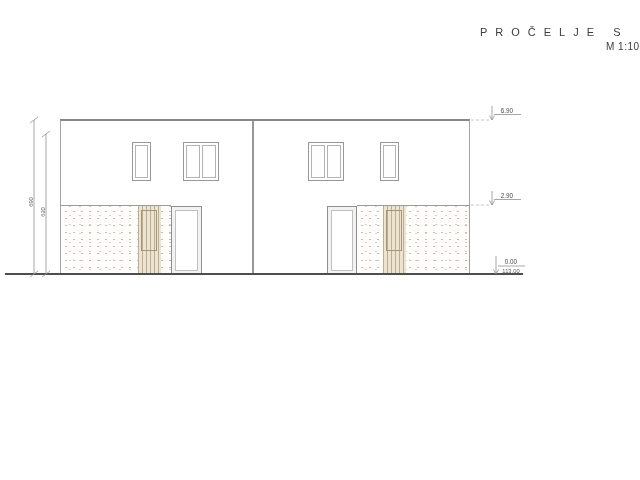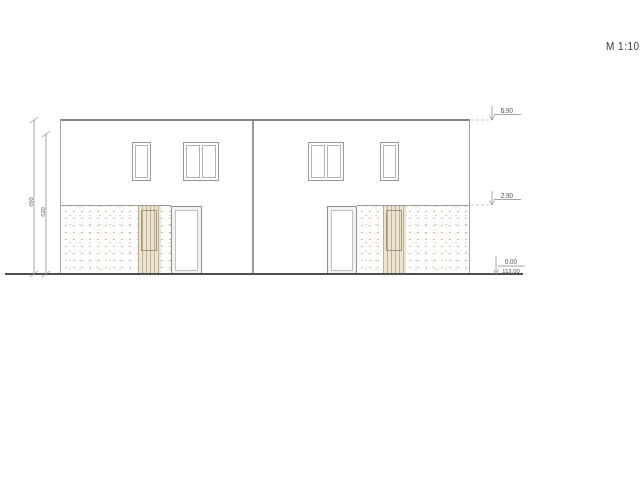--- a/index.html
+++ b/index.html
@@ -73,20 +73,21 @@
   .overlay .leader { stroke: #b8b8b8; stroke-dasharray: 3 2; }
   .overlay text { font-family: "Liberation Sans", sans-serif; fill: #4a4a4a;
     font-size: 6.3px; }
   .overlay text.dim { font-size: 5.8px; fill: #5a5a5a; }
 </style>
 </head>
 <body>
 
 <div class="canvas">
 
+  <div class="title">PROČELJE S</div>
   <div class="scale">M 1:100</div>
 
   <div class="building"></div>
   <div class="party-wall"></div>
 
   <div class="stipple left"></div>
   <div class="stipple right"></div>
 
   <div class="strip left">
     <div class="strip-frame"></div>

